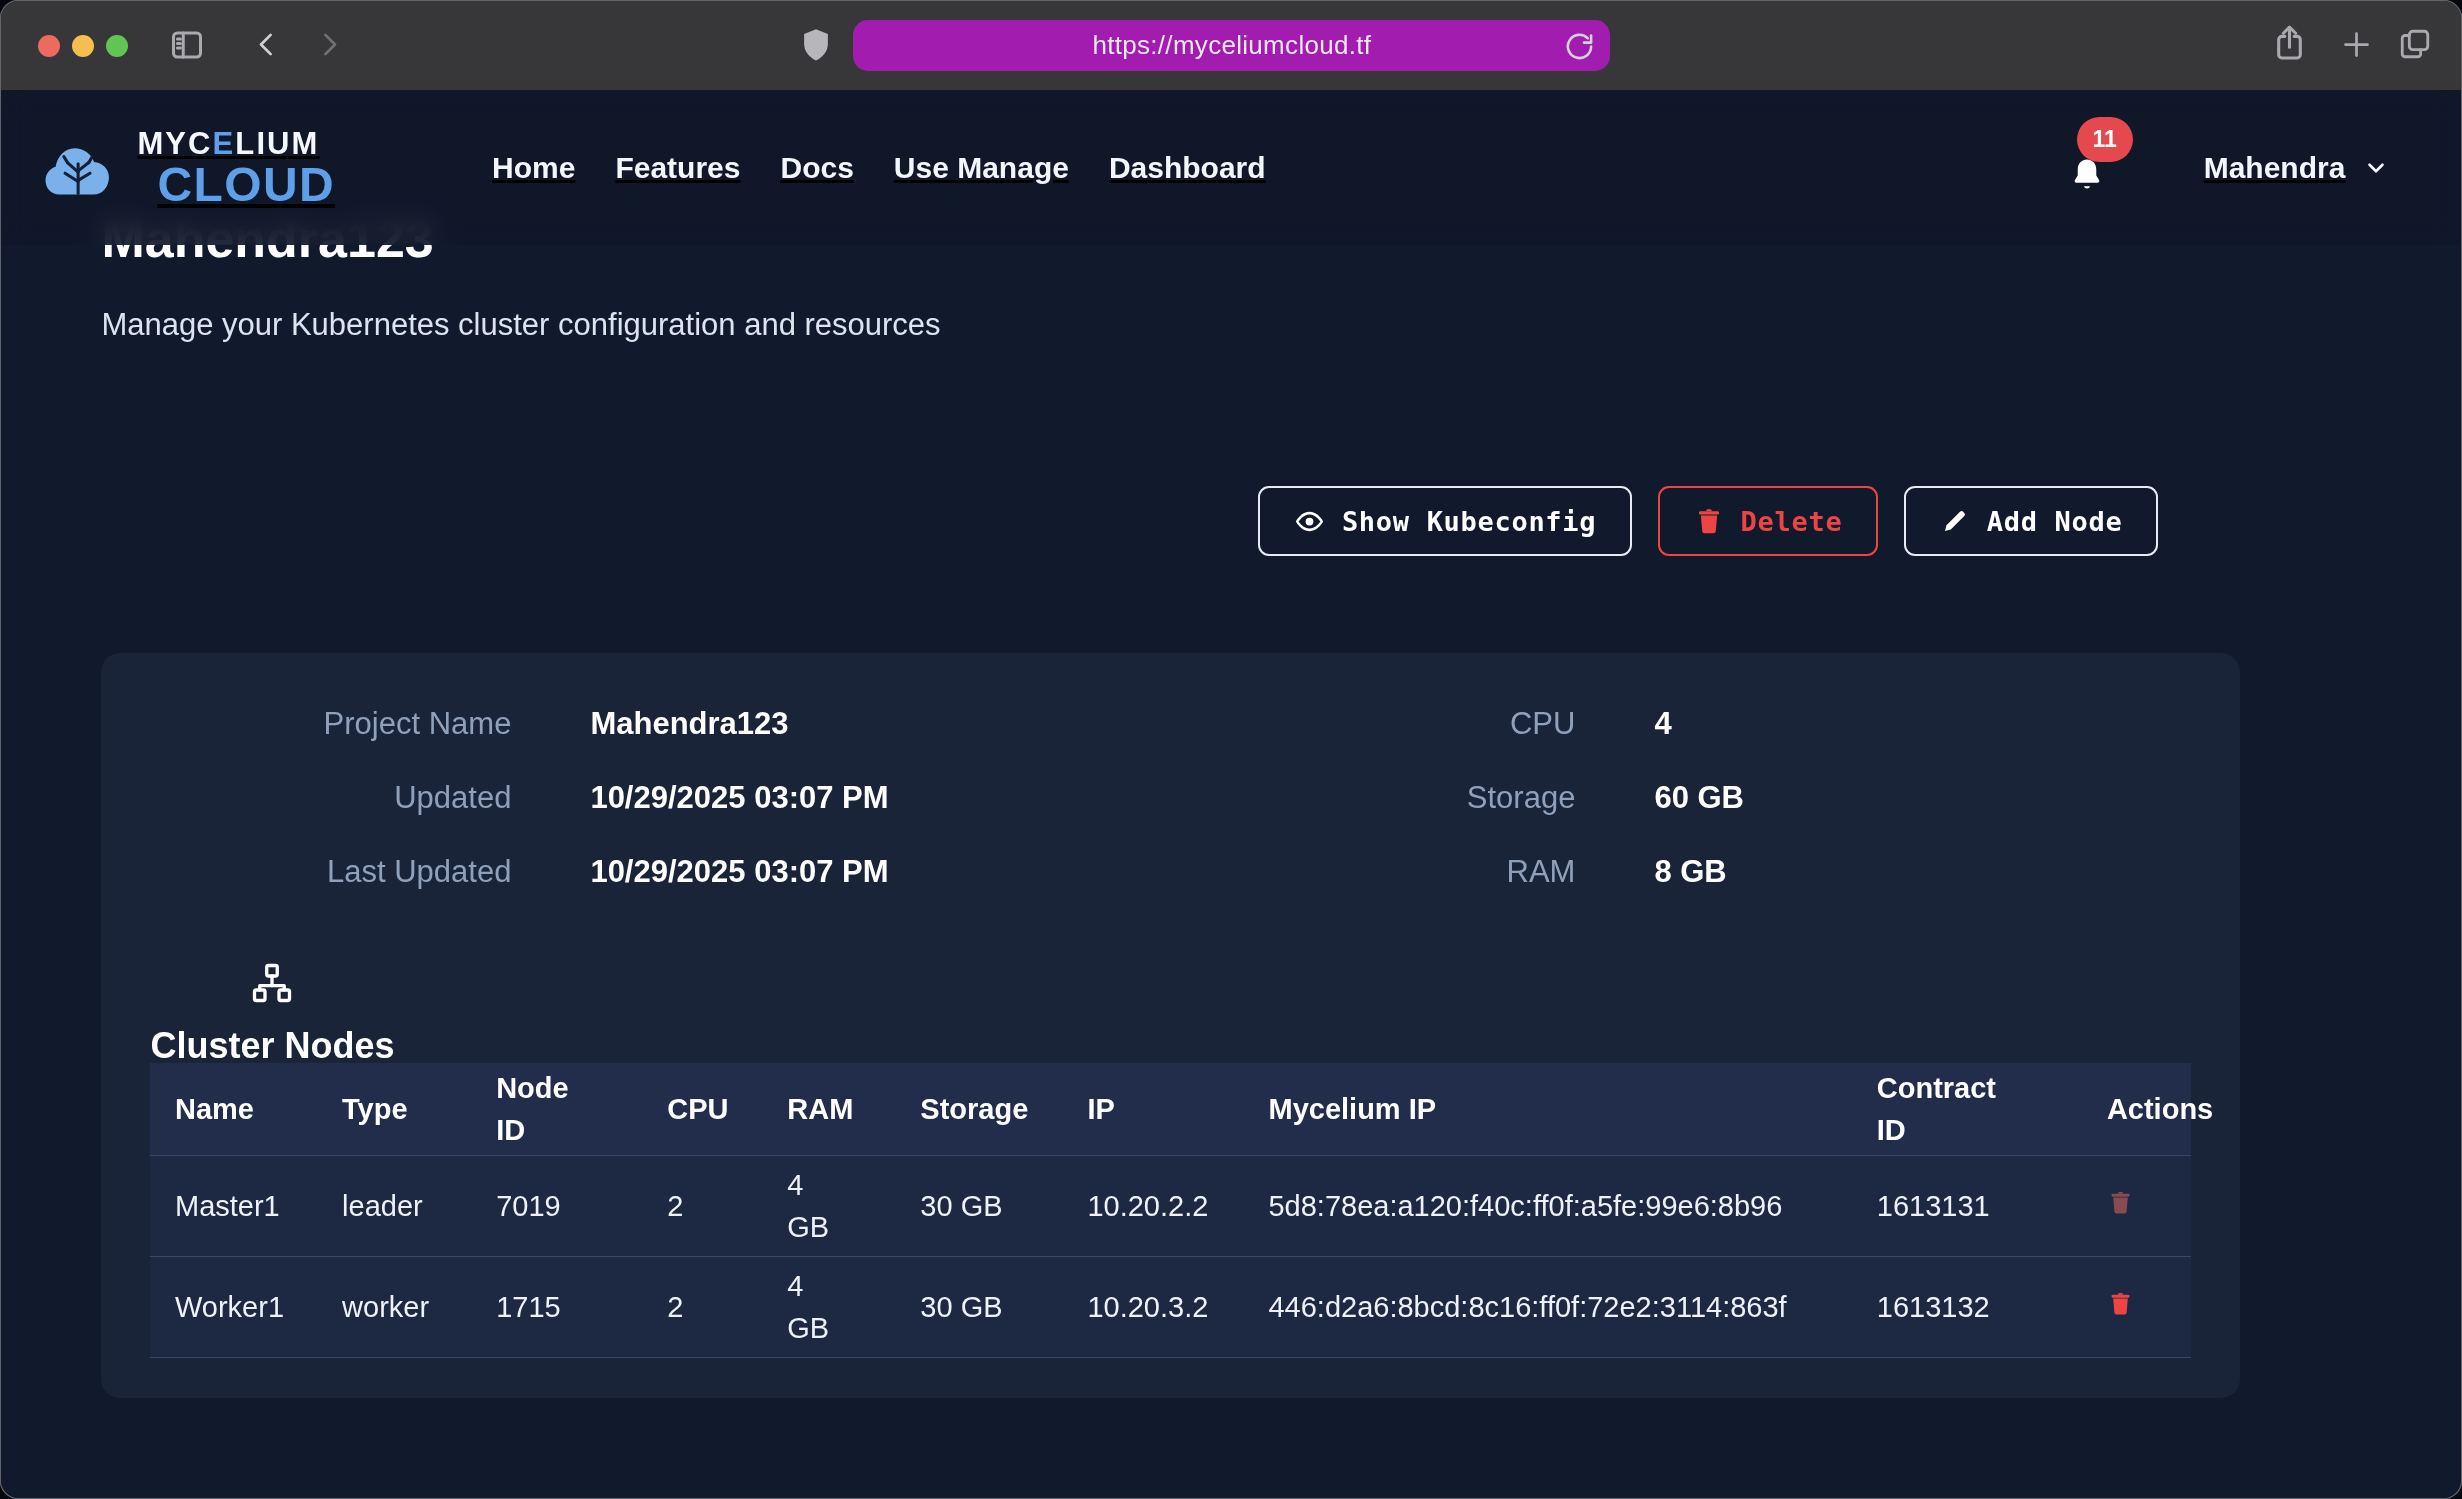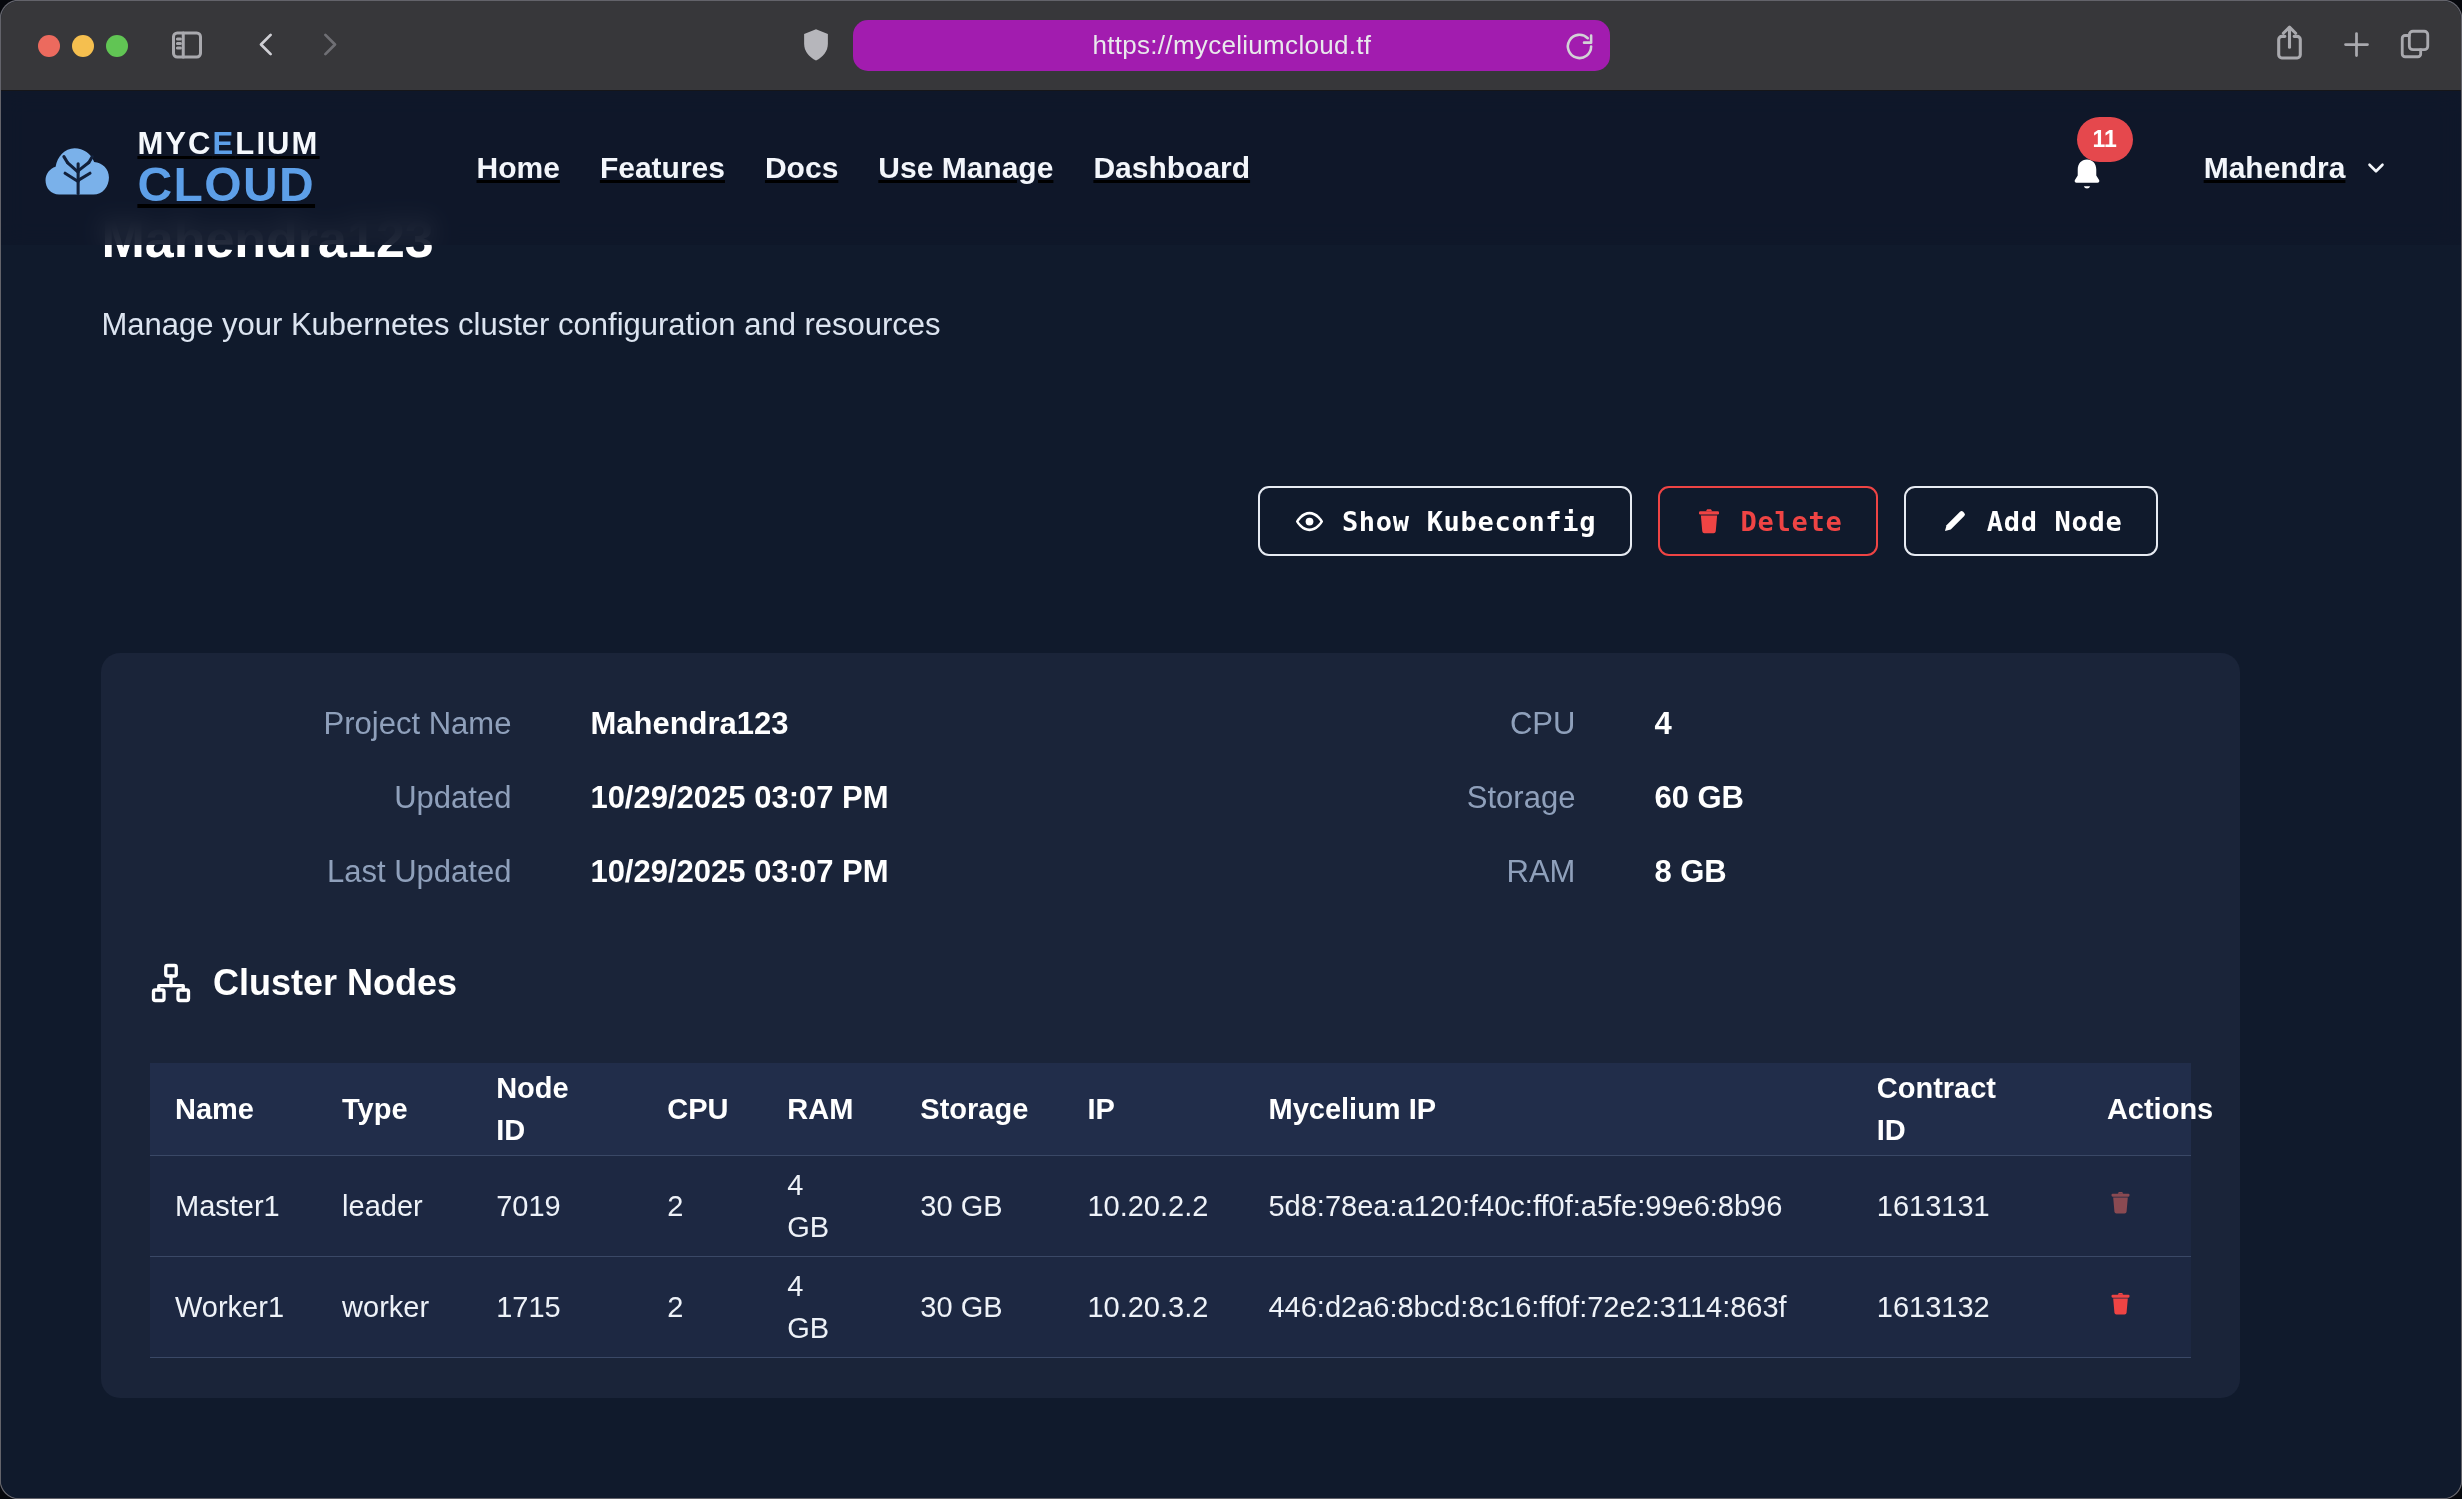--- a/index.html
+++ b/index.html
@@ -19,21 +19,21 @@
   .reload svg{stroke:currentColor;fill:none;stroke-width:2;stroke-linecap:round;stroke-linejoin:round;}
 
   
   .site{position:absolute;top:90px;left:0;right:0;bottom:0;background:#101a2c;}
   .navbar{position:absolute;top:0;left:0;right:0;height:154px;z-index:10;display:flex;align-items:center;
           padding:0 72px 0 38px;background:rgba(15,23,41,.88);backdrop-filter:blur(12.3px);text-decoration:underline;-webkit-backdrop-filter:blur(12.3px);}
   .logo{display:flex;align-items:center;gap:15px;}
   .logo-text{display:flex;flex-direction:column;line-height:1;}
   .logo-l1{font-size:31px;font-weight:800;color:#f5f8fc;letter-spacing:2.1px;}
   .logo-l1 .e-blue{color:#5d9fe8;}
-  .logo-l2{font-size:48px;font-weight:800;color:#5d9fe8;letter-spacing:1.4px;margin-top:2.7px;}
+  .logo-l2{font-size:48px;font-weight:800;color:#5d9fe8;letter-spacing:1.4px;margin-top:2.7px;margin-left:20px;}
   .nav-links{display:flex;gap:40px;margin-left:157px;}
   .nav-link{font-size:30px;font-weight:600;color:#f3f6fb;cursor:pointer;white-space:nowrap;}
   .nav-right{margin-left:auto;display:flex;align-items:center;gap:89px;}
   .bell-wrap{position:relative;width:49px;height:57px;color:#ffffff;}
   .bell-wrap svg{position:absolute;left:0;bottom:0;}
   .badge{position:absolute;top:-23px;right:-18px;min-width:45px;height:45px;padding:0 5.5px;border-radius:23px;background:#e5484d;
          color:#fff;font-size:23px;font-weight:700;display:flex;align-items:center;justify-content:center;}
   .user{display:flex;align-items:center;gap:18px;font-size:30px;font-weight:600;color:#f3f6fb;cursor:pointer;}
   .user svg{stroke:#f3f6fb;fill:none;stroke-width:2.4;stroke-linecap:round;stroke-linejoin:round;}
 
@@ -45,21 +45,21 @@
        font-family:"DejaVu Sans Mono",monospace;font-size:27px;font-weight:700;letter-spacing:0.7px;
        display:inline-flex;align-items:center;gap:16.4px;padding:0 34px;cursor:pointer;}
   .btn svg{stroke:currentColor;fill:none;stroke-width:2;stroke-linecap:round;stroke-linejoin:round;}
   .btn.danger{border-color:#ef4444;color:#ef4444;}
 
   .card{position:absolute;left:100px;top:562px;width:2139px;height:745px;background:#1a2439;border-radius:19px;z-index:1;}
   .info-grid{display:grid;grid-template-columns:410px 523px 383px auto;column-gap:79px;row-gap:38px;padding-top:53px;align-items:center;}
   .i-label{font-size:31px;color:#8fa0bb;text-align:right;}
   .i-value{font-size:31px;color:#ffffff;font-weight:600;}
 
-  .cluster-head{position:absolute;left:49px;top:309px;display:flex;align-items:center;gap:20.5px;color:#ffffff;}
+  .cluster-head{position:absolute;left:49px;top:309px;display:flex;align-items:center;gap:20.5px;color:#ffffff;flex-direction:column;}
   .cluster-head svg{stroke:#ffffff;fill:none;stroke-width:1.9;stroke-linecap:round;stroke-linejoin:round;}
   .cluster-title{font-size:36px;font-weight:800;}
 
   table.nodes{position:absolute;left:49px;top:410px;width:2041px;border-collapse:collapse;table-layout:fixed;}
   .nodes th{height:92px;background:#212d4a;color:#ffffff;font-size:29px;font-weight:600;text-align:left;
             padding:0 6.8px 0 24.6px;vertical-align:middle;}
   .nodes td{height:100px;background:#1d2842;color:#eef2f8;font-size:29px;text-align:left;
             padding:0 6.8px 0 24.6px;vertical-align:middle;border-top:1.4px solid #3a4866;}
   .nodes tbody tr:last-child td{border-bottom:1.4px solid #3a4866;}
   .hdr-narrow{display:inline-block;max-width:92px;line-height:1.45;}

